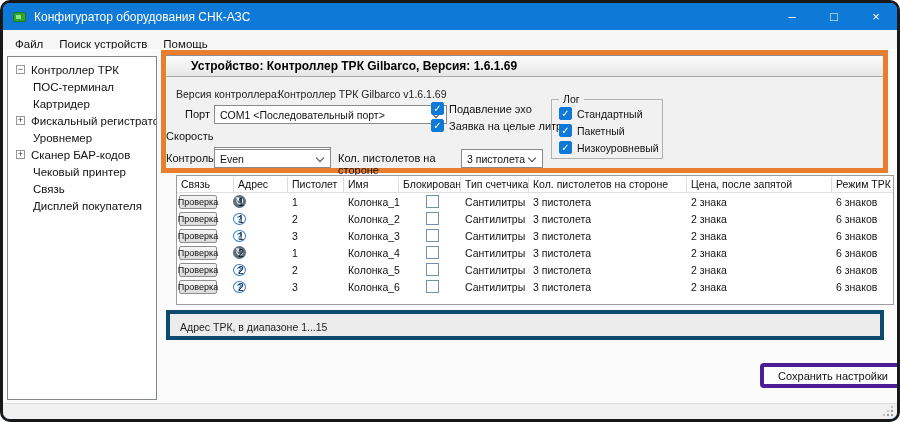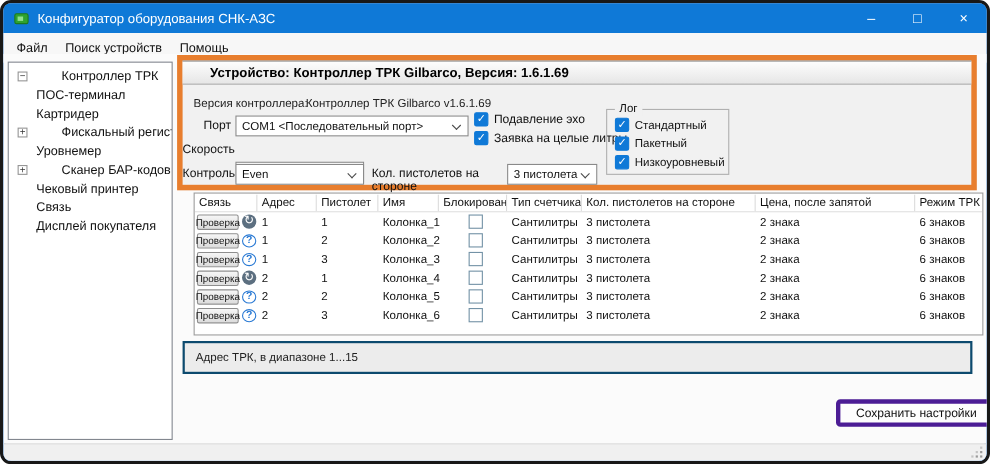--- a/index.html
+++ b/index.html
@@ -34,21 +34,21 @@
 
   
   .tree { position:absolute; left:4px; top:7px; width:150px; bottom:3px; background:#fff;
     border:1px solid #82878f; padding-top:4px; overflow:hidden; }
   .tree-item { display:flex; align-items:center; height:17px; font-size:11.5px; color:#111; }
   .expander { width:9px; height:9px; border:1px solid #969696; background:#fff; margin-left:8px;
     margin-right:6px; display:flex; align-items:center; justify-content:center;
     font-size:9px; line-height:7px; color:#333; flex:0 0 9px; }
   .no-exp { margin-left:25px; }
   .child { margin-left:39px; }
-  .tree-label { white-space:nowrap;margin-left:25px; }
+  .tree-label { white-space:nowrap; }
   .selected { background:#d2d2d2; padding:1px 5px; }
 
   
   .main { position:absolute; left:155px; top:0; right:3px; bottom:3px; }
 
   
   .orange { position:absolute; left:3px; top:1px; width:727px; height:123px;
     border:5px solid #e87e2e; background:#f1f1f1; }
   .dev-header { position:absolute; left:0; right:0; top:0; height:22px;
     background:linear-gradient(#fdfdfd,#e6e6e6); border-top:1px solid #8f8f8f;
@@ -58,21 +58,21 @@
   .ver-value { position:absolute; left:112px; top:33px; font-size:10.5px; color:#222; }
 
   .f-label { position:absolute; width:44px; text-align:right; font-size:11px; color:#111; }
   .combo { position:absolute; height:19px; background:#fff; border:1px solid #8a8a8a;
     display:flex; align-items:center; }
   .combo-value { font-size:10.5px; color:#111; margin-left:5px; white-space:nowrap; overflow:hidden; flex:1; }
   .chev { width:8px; height:8px; margin-right:6px; flex:0 0 8px; position:relative; }
   .chev::after { content:""; position:absolute; left:1px; top:0; width:5px; height:5px;
     border-right:1.5px solid #4a4a4a; border-bottom:1.5px solid #4a4a4a; transform:rotate(45deg); }
 
-  .lbl-port { left:0; top:53px; } .combo-port { left:48px; top:50px; width:212px; }
+  .lbl-port { left:0; top:53px; } .combo-port { left:48px; top:50px; width:233px; }
   .lbl-speed { left:0; top:75px; } .combo-speed { left:48px; top:72px; width:117px;margin-top:20px; }
   .lbl-ctrl { left:0; top:97px; } .combo-ctrl { left:48px; top:94px; width:117px; }
   .lbl-nozzles { position:absolute; left:172px; top:97px; width:120px; font-size:11px; color:#111; }
   .combo-nozzles { left:295px; top:94px; width:82px; }
 
   .cb { width:13px; height:13px; border:1px solid #7392a6; background:#fff; flex:0 0 13px;
     display:flex; align-items:center; justify-content:center; }
   .cb.checked { background:#0f79d7; border-color:#0f79d7; border-radius:2px; }
   .cb .mark { color:#fff; font-size:10px; line-height:10px; }
   .cb-row { position:absolute; display:flex; align-items:center; gap:5px; }
@@ -91,34 +91,34 @@
   
   .table-box { position:absolute; left:18px; top:126px; width:718px; height:130px;
     background:#fff; border:1px solid #9d9d9d; overflow:hidden; }
   .t-row { display:grid; grid-template-columns:57px 54px 56px 55px 62px 68px 158px 145px 1fr;
     height:17px; align-items:center; }
   .t-head { height:17px; border-bottom:1px solid #e0e0e0; }
   .t-head .hc { font-size:10.5px; color:#111; padding-left:4px; white-space:nowrap; overflow:hidden;
     border-right:1px solid #dcdcdc; height:15px; display:flex; align-items:center; }
   .t-head .hc:last-child { border-right:none; }
   .tc { font-size:10.5px; color:#111; padding-left:4px; white-space:nowrap; }
-  .tc-check { display:flex; align-items:center; gap:3px; padding-left:2px; }
+  .tc-check { display:flex; align-items:center; gap:16px; padding-left:2px; }
   .check-btn { width:38px; height:14px; font-size:9px; color:#111;
     background:linear-gradient(#f6f6f6,#dcdcdc); border:1px solid #8e8e8e; border-radius:2px;
     display:flex; align-items:center; justify-content:center; white-space:nowrap; }
   .row-icon { width:13px; height:13px; border-radius:50%; display:flex; align-items:center;
     justify-content:center; font-size:10px; line-height:11px; flex:0 0 13px; }
   .row-icon.refresh { background:#5c6f80; color:#fff; font-size:11px; }
   .row-icon.question { background:#fff; border:1.5px solid #2a7ad4; color:#2a7ad4;
     font-weight:bold; font-size:9.5px; width:12px; height:12px; }
   .tc-cb { display:flex; justify-content:center; }
 
   
   .note-box { position:absolute; left:8px; top:261px; width:718px; height:30px;
-    background:#ececec; border:2px solid #0c4a6e; display:flex; align-items:flex-start; }
+    background:#ececec; border:4px solid #0c4a6e; display:flex; align-items:flex-start; }
   .note-box span { font-size:10.5px; color:#222; margin:7px 0 0 10px; }
 
   
   .save-btn { position:absolute; left:602px; top:314px; width:146px; height:25px;
     background:#fdfdfd; border:4px solid #4c1d95; border-radius:4px; display:flex;
     align-items:center; justify-content:center; font-size:11px; color:#111; }
 
   
   .statusbar { position:absolute; left:0; right:0; bottom:0; height:16px; background:#f0f0f0;
     border-top:1px solid #dddddd; }

